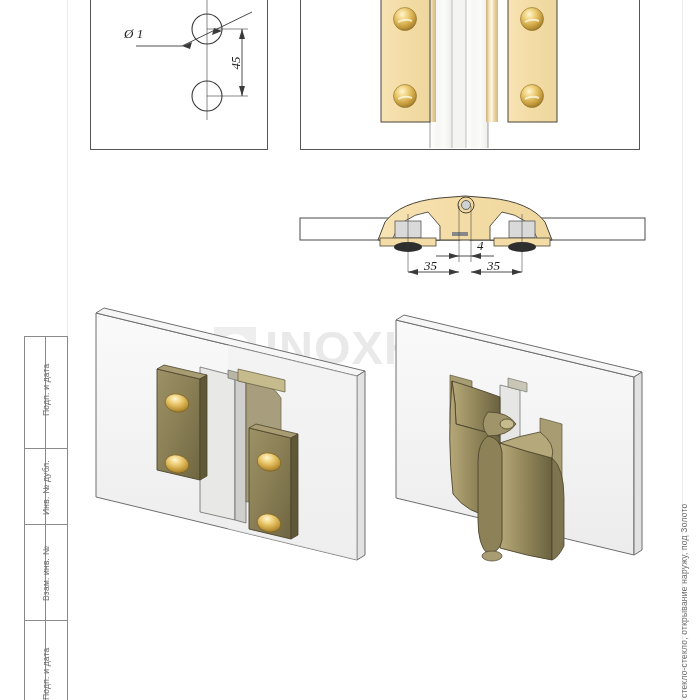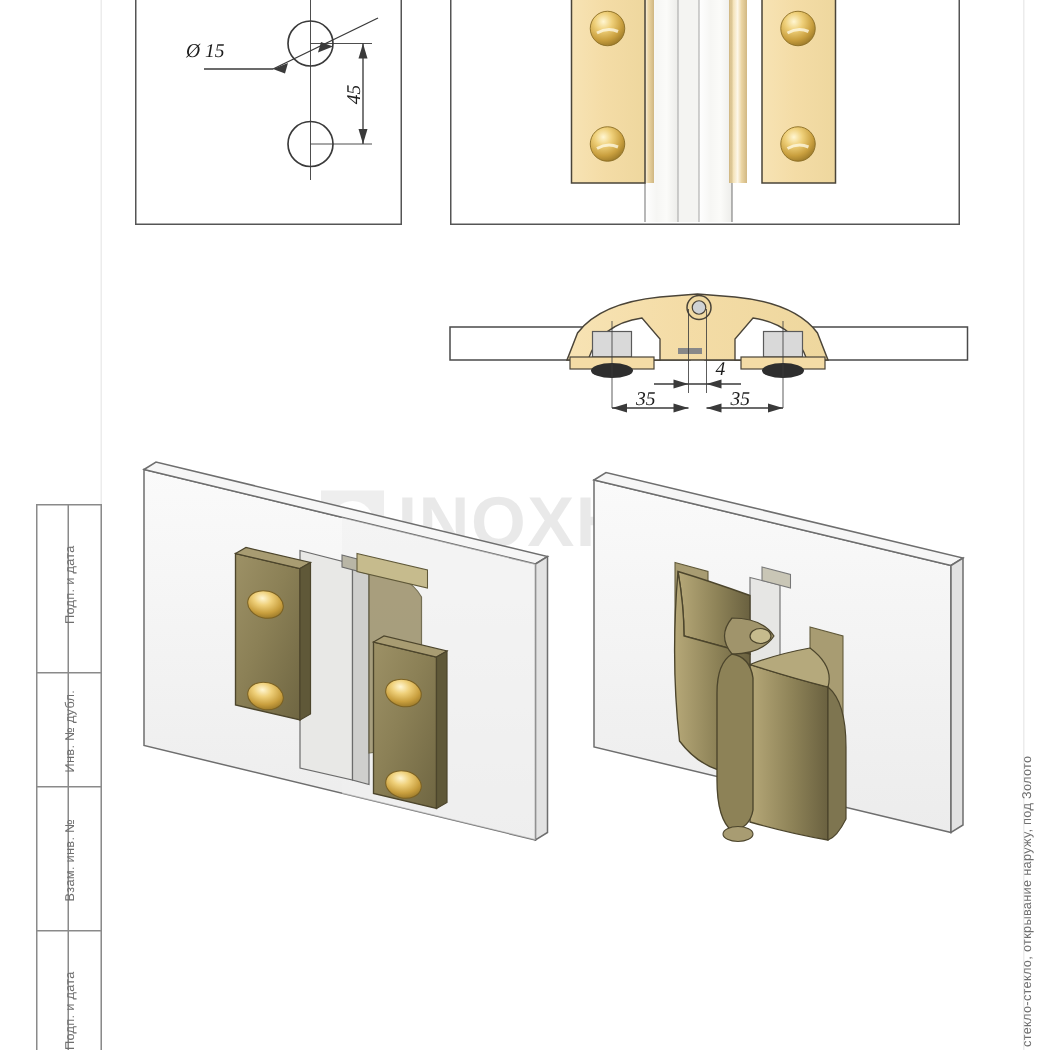--- a/index.html
+++ b/index.html
@@ -62,21 +62,21 @@
     <polygon points="182,46 192,42 190,49" fill="#3a3a3a"></polygon>
     <polygon points="222,31 212,35 214,28" fill="#3a3a3a"></polygon>
 
     <line x1="207" y1="29" x2="248" y2="29" stroke="#3a3a3a" stroke-width=".6"></line>
     <line x1="207" y1="96" x2="248" y2="96" stroke="#3a3a3a" stroke-width=".6"></line>
     <line x1="242" y1="29" x2="242" y2="96" stroke="#3a3a3a" stroke-width=".9"></line>
     <polygon points="242,29 239,39 245,39" fill="#3a3a3a"></polygon>
     <polygon points="242,96 239,86 245,86" fill="#3a3a3a"></polygon>
   </svg>
 
-  <div class="dim" style="left:124px;top:26px;">Ø 15</div>
+  <div class="dim" style="left:124px;top:26px;">Ø 1</div>
   <div class="dim rot" style="left:224px;top:55px;width:24px;text-align:center;">45</div>
 
   <div class="view-frame" style="left:300px;top:-46px;width:340px;height:196px;"></div>
 
   <svg width="700" height="700">
     <defs>
       <linearGradient id="plateG" x1="0" y1="0" x2="1" y2="0">
         <stop offset="0%" stop-color="#f7e3b4"></stop>
         <stop offset="45%" stop-color="#f4dca6"></stop>
         <stop offset="100%" stop-color="#eed79e"></stop>

